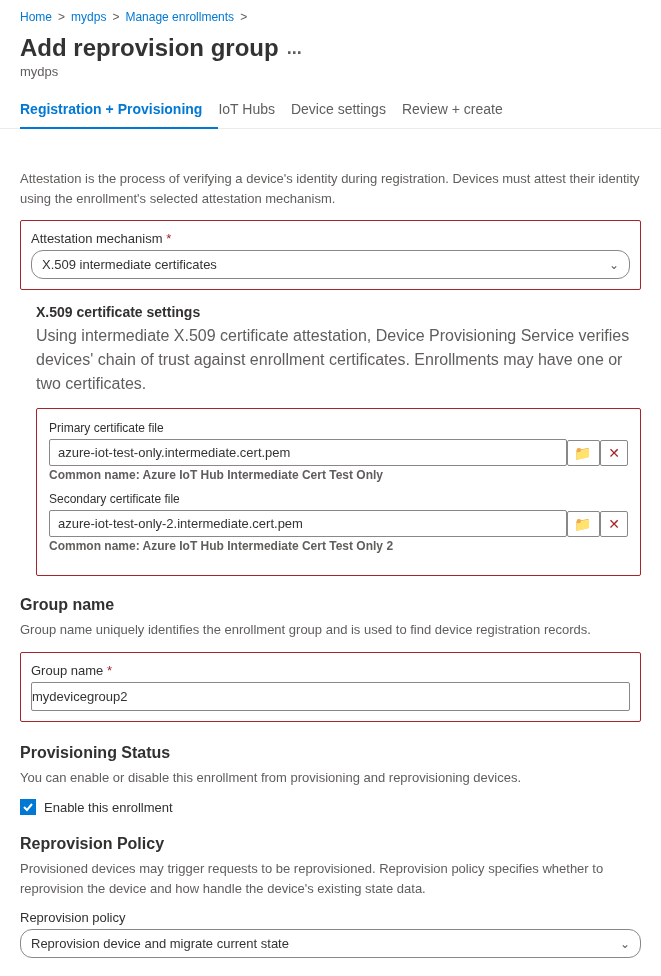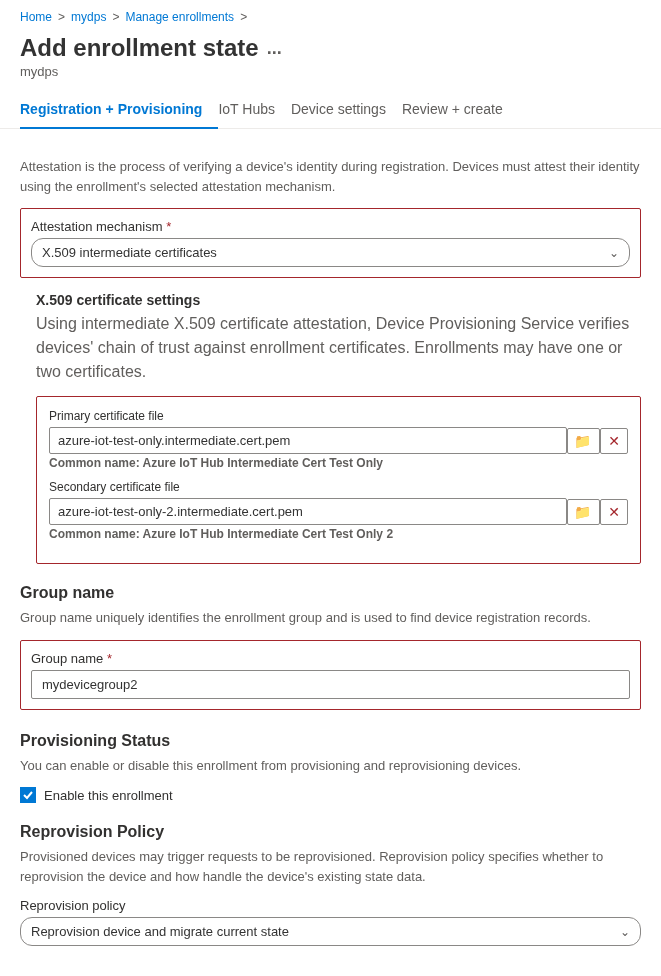--- a/index.html
+++ b/index.html
@@ -6,21 +6,21 @@
     body { font-family: 'Segoe UI', Arial, sans-serif; font-size: 14px; color: #333; background: #fff; width: 661px; min-height: 976px; }
 
     .breadcrumb { display: flex; align-items: center; gap: 6px; padding: 10px 20px 6px; font-size: 12px; color: #0078d4; }
     .breadcrumb span { color: #605e5c; }
     .breadcrumb a { color: #0078d4; text-decoration: none; }
 
     .page-title { padding: 4px 20px 2px; font-size: 24px; font-weight: 600; color: #333; display: flex; align-items: center; gap: 8px; }
     .page-title-dots { font-size: 18px; color: #605e5c; cursor: pointer; }
     .page-subtitle { padding: 0 20px 12px; font-size: 13px; color: #605e5c; }
 
-    .tabs { display: flex; border-bottom: 1px solid #edebe9; padding: 0 20px; margin-bottom: 0; }
+    .tabs { display: flex; border-bottom: 1px solid #edebe9; padding: 0 20px; margin-bottom: 12px; }
     .tab { padding: 10px 16px 10px 0; font-size: 14px; color: #605e5c; cursor: pointer; border-bottom: 2px solid transparent; margin-bottom: -1px; white-space: nowrap; }
     .tab:first-child { padding-left: 0; }
     .tab.active { color: #0078d4; border-bottom: 2px solid #0078d4; font-weight: 600; }
 
     .content { padding: 20px 20px; }
 
     .section-title { font-size: 16px; font-weight: 600; color: #323130; margin-bottom: 6px; margin-top: 20px; }
     .section-desc { font-size: 13px; color: #605e5c; margin-bottom: 12px; line-height: 1.5; }
 
     .field-label { font-size: 13px; color: #323130; margin-bottom: 4px; }
@@ -35,21 +35,21 @@
     .cert-section-title { font-size: 14px; font-weight: 600; color: #323130; margin: 14px 0 4px; }
     .cert-section-desc { font-size: 16px; color: #605e5c; margin-bottom: 12px; line-height: 1.5; }
 
     .cert-field-label { font-size: 12px; color: #323130; margin-bottom: 4px; }
     .cert-input-row { display: flex; align-items: center; margin-bottom: 2px; }
     .cert-input { flex: 1; border: 1px solid #8a8886; border-radius: 2px; padding: 5px 8px; font-size: 13px; color: #333; outline: none; }
     .cert-icon-btn { border: 1px solid #8a8886; border-radius: 2px; background: #fff; padding: 4px 7px; cursor: pointer; color: #0078d4; font-size: 14px; display: flex; align-items: center; justify-content: center; }
     .cert-icon-btn.red { color: #a4262c; border-color: #8a8886; }
     .cert-common-name { font-size: 12px; color: #605e5c; margin-bottom: 10px; font-weight: bold; }
 
-    .text-input { width: 100%; border: 1px solid #8a8886; border-radius: 2px; padding: 6px 10px; font-size: 13px; color: #333; outline: none; }
+    .text-input { width: 100%; border: 1px solid #8a8886; border-radius: 2px; padding: 6px 0; font-size: 13px; color: #333; outline: none; }
 
     .checkbox-row { display: flex; align-items: center; gap: 8px; margin-top: 6px; }
     .checkbox-custom { width: 16px; height: 16px; background: #0078d4; border: none; display: flex; align-items: center; justify-content: center; cursor: pointer; flex-shrink: 0; }
     .checkbox-custom svg { width: 12px; height: 12px; }
     .checkbox-label { font-size: 13px; color: #323130; cursor: pointer; }
 
     .attestation-box { border: 1.5px solid #a4262c; border-radius: 2px; padding: 10px; margin-bottom: 4px; }
 
     .group-name-box { border: 1.5px solid #a4262c; border-radius: 2px; padding: 10px; margin-bottom: 4px; }
 
@@ -61,21 +61,21 @@
 <div class="breadcrumb">
   <a>Home</a>
   <span>&gt;</span>
   <a>mydps</a>
   <span>&gt;</span>
   <a>Manage enrollments</a>
   <span>&gt;</span>
 </div>
 
 <div class="page-title">
-  <span>Add enrollment state</span>
+  <span>Add reprovision group</span>
   <span class="page-title-dots">...</span>
 </div>
 <div class="page-subtitle">mydps</div>
 
 <div class="tabs">
   <div class="tab active">Registration + Provisioning</div>
   <div class="tab">IoT Hubs</div>
   <div class="tab">Device settings</div>
   <div class="tab">Review + create</div>
 </div>

